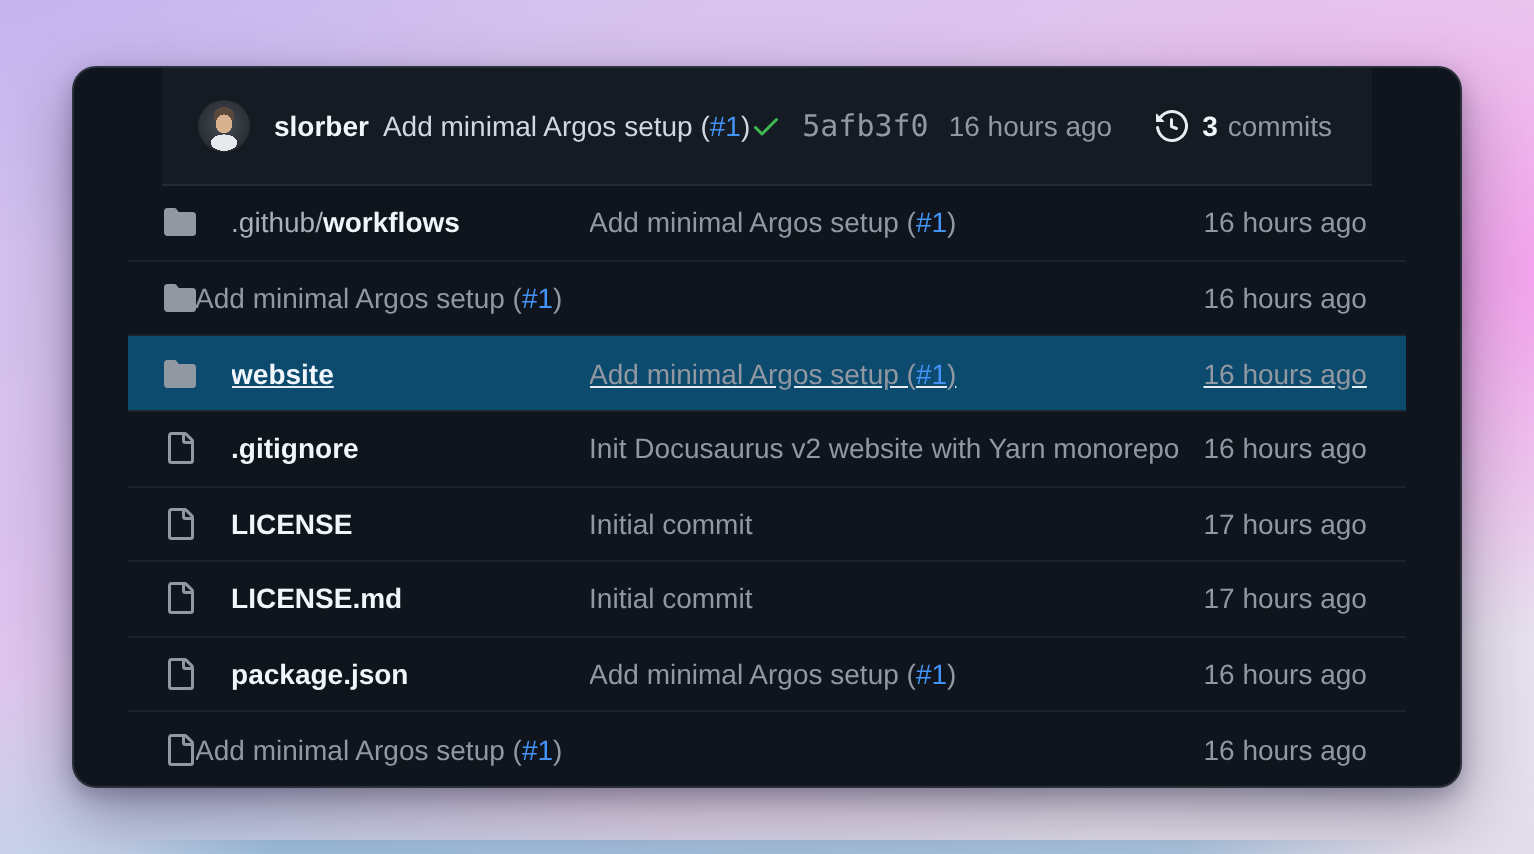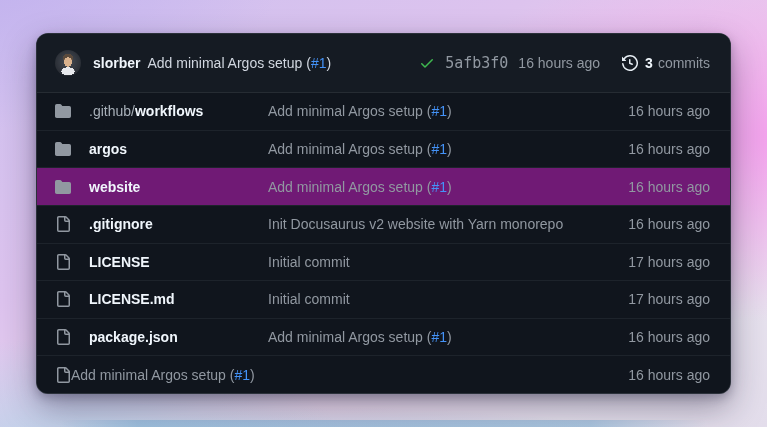--- a/index.html
+++ b/index.html
@@ -21,20 +21,21 @@
   .card{
     position:absolute; left:36px; top:33px; width:695px; height:361px;
     background:#10151d;
     border:1px solid rgba(58,65,74,0.65);
     border-radius:12px;
     box-shadow:0 14px 34px rgba(25,22,50,0.38), 0 4px 10px rgba(25,22,50,0.25);
     overflow:hidden;
     display:flex; flex-direction:column;
     font-size:14px;
     color:#e6edf3;
+    align-items:center;
   }
   
   .commit-header{
     height:59px; flex:0 0 59px;
     background:#151b23;
     border-bottom:1px solid #262c33;
     display:flex; align-items:center;
     padding:0 20px 0 18px;
   }
   .avatar{
@@ -64,21 +65,21 @@
   
   .rows{ flex:1; display:flex; flex-direction:column; }
   .file-row{
     flex:1; display:flex; align-items:center;
     padding:0 20px 0 18px;
     border-top:1px solid #1d232b;
     background:#10151d;
     cursor:pointer;
   }
   .file-row:first-child{ border-top:none; }
-  .file-row.hover{ background:#701a75; }
+  .file-row.hover{ background:#0c4a6e;text-decoration:underline; }
   .row-icon{ width:16px; height:16px; color:#9198a1; flex:0 0 16px; }
   .name-cell{ width:179px; flex:0 0 179px; margin-left:18px; white-space:nowrap; overflow:hidden; }
   .name-prefix{ color:#a8b0b9; }
   .name-main{ color:#f0f6fc; font-weight:600; }
   .msg-cell{ flex:1; color:#9198a1; white-space:nowrap; overflow:hidden; }
   .time-cell{ color:#9198a1; text-align:right; white-space:nowrap; margin-left:12px; }
   svg{ display:block; }
 </style>
 </head>
 <body>
@@ -116,21 +117,20 @@
         </svg>
       <span class="name-cell"><span class="name-prefix">.github/</span><span class="name-main">workflows</span></span>
       <span class="msg-cell"><span>Add minimal Argos setup (</span><span class="link">#1</span><span>)</span></span>
       <span class="time-cell">16 hours ago</span>
     </div>
 
     <div class="file-row">
       <svg class="row-icon" viewBox="0 0 16 16" fill="currentColor">
           <path d="M1.75 1A1.75 1.75 0 0 0 0 2.75v10.5C0 14.216.784 15 1.75 15h12.5A1.75 1.75 0 0 0 16 13.25v-8.5A1.75 1.75 0 0 0 14.25 3H7.5a.25.25 0 0 1-.2-.1l-.9-1.2C6.07 1.26 5.55 1 5 1H1.75Z"></path>
         </svg>
-      <span class="name-cell"><span class="name-prefix"></span><span class="name-main">argos</span></span>
       <span class="msg-cell"><span>Add minimal Argos setup (</span><span class="link">#1</span><span>)</span></span>
       <span class="time-cell">16 hours ago</span>
     </div>
 
     <div class="file-row hover">
       <svg class="row-icon" viewBox="0 0 16 16" fill="currentColor">
           <path d="M1.75 1A1.75 1.75 0 0 0 0 2.75v10.5C0 14.216.784 15 1.75 15h12.5A1.75 1.75 0 0 0 16 13.25v-8.5A1.75 1.75 0 0 0 14.25 3H7.5a.25.25 0 0 1-.2-.1l-.9-1.2C6.07 1.26 5.55 1 5 1H1.75Z"></path>
         </svg>
       <span class="name-cell"><span class="name-prefix"></span><span class="name-main">website</span></span>
       <span class="msg-cell"><span>Add minimal Argos setup (</span><span class="link">#1</span><span>)</span></span>

